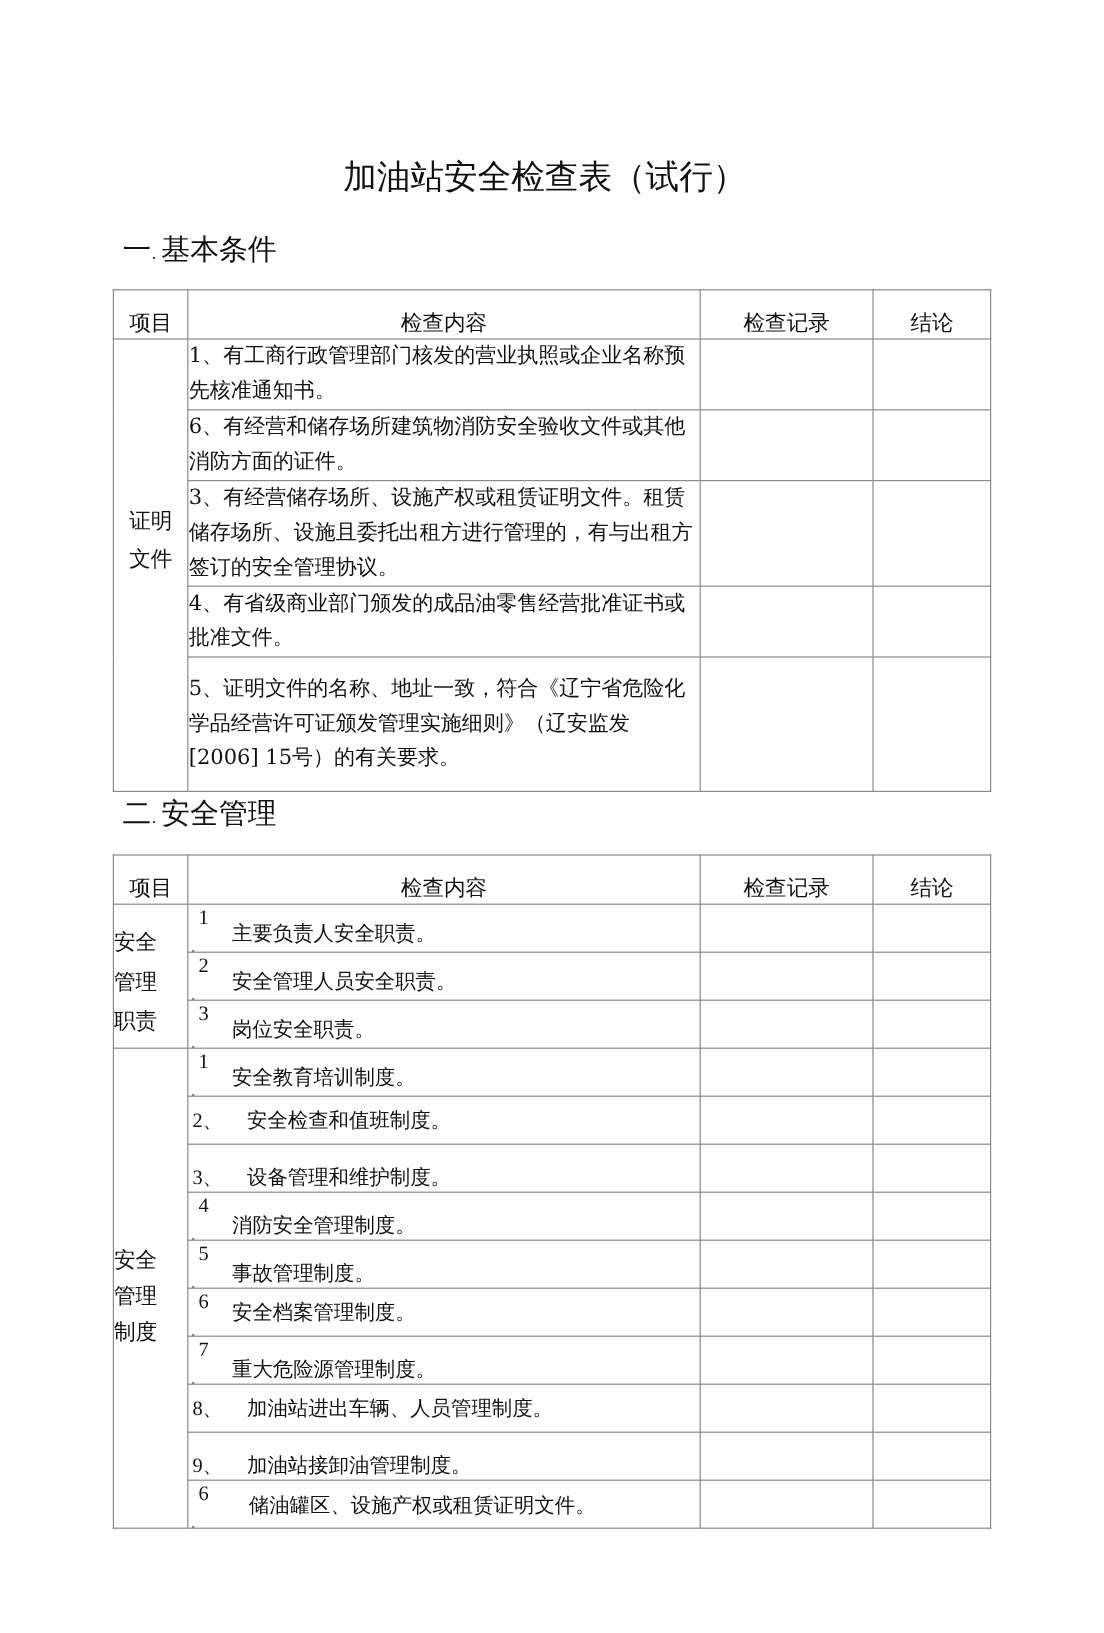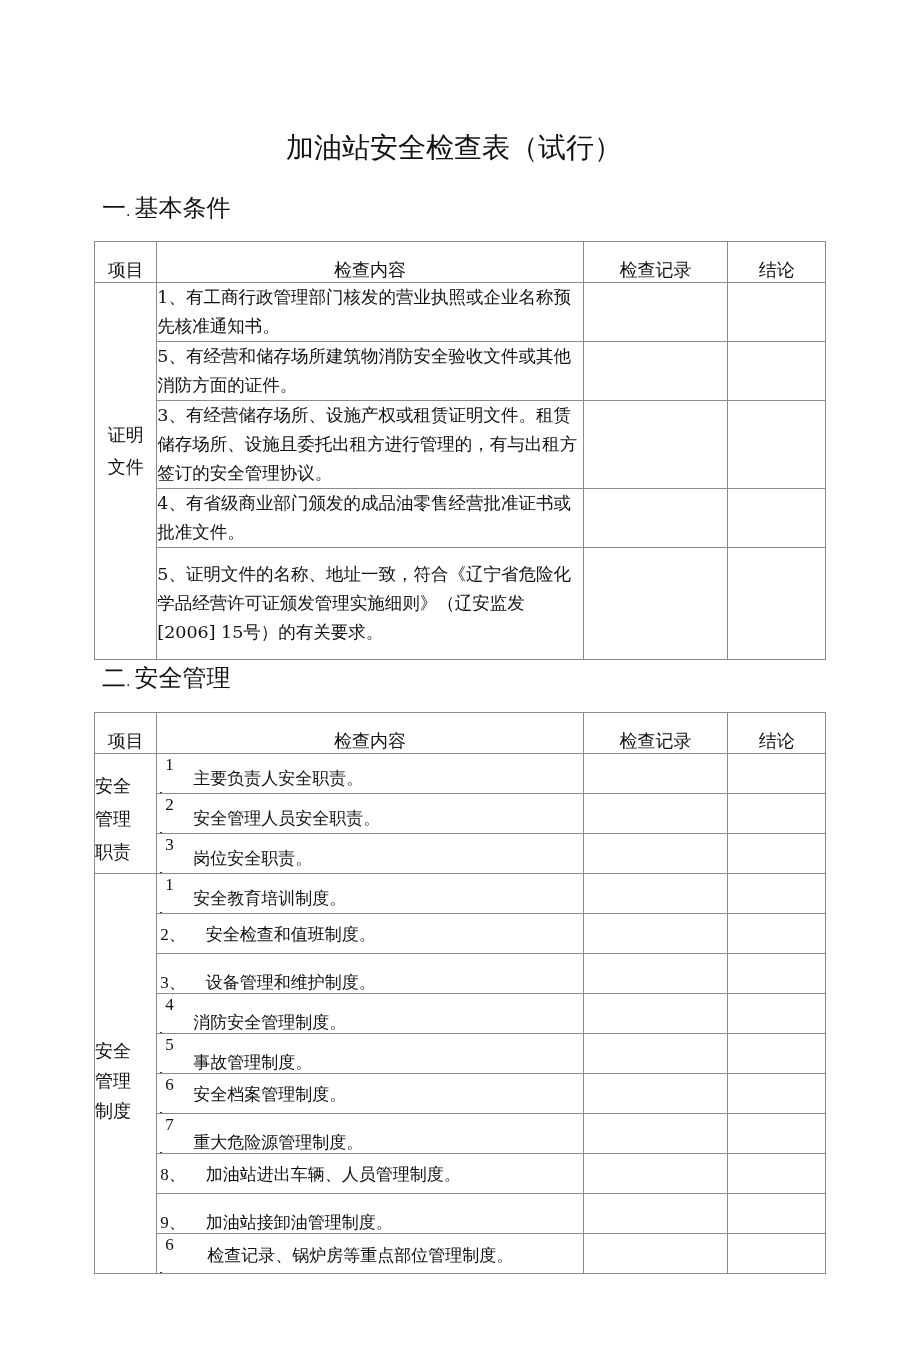--- a/index.html
+++ b/index.html
@@ -95,21 +95,21 @@
       <div style="margin-top:-54px;">
         <div>证明</div>
         <div>文件</div>
       </div>
     </td>
     <td class="content">1、有工商行政管理部门核发的营业执照或企业名称预先核准通知书。</td>
     <td class="blank"></td>
     <td class="blank"></td>
   </tr>
   <tr style="height:59px;">
-    <td class="content">5、有经营和储存场所建筑物消防安全验收文件或其他消防方面的证件。</td>
+    <td class="content">6、有经营和储存场所建筑物消防安全验收文件或其他消防方面的证件。</td>
     <td class="blank"></td>
     <td class="blank"></td>
   </tr>
   <tr style="height:79px;">
     <td class="content">3、有经营储存场所、设施产权或租赁证明文件。租赁储存场所、设施且委托出租方进行管理的，有与出租方签订的安全管理协议。</td>
     <td class="blank"></td>
     <td class="blank"></td>
   </tr>
   <tr style="height:59px;">
     <td class="content">4、有省级商业部门颁发的成品油零售经营批准证书或批准文件。</td>
@@ -252,20 +252,20 @@
   <tr>
     <td class="content2">
       <span class="inline-row low"><span class="n">9、</span><span class="t">加油站接卸油管理制度。</span></span>
     </td>
     <td></td>
     <td></td>
   </tr>
   <tr>
     <td class="content2">
       <span class="num-sup">6</span>
-      <span class="txt-sup txt-10">检查记录、锅炉房等重点部位管理制度。</span>
+      <span class="txt-sup txt-10">储油罐区、设施产权或租赁证明文件。</span>
       <span class="num-dot"></span>
     </td>
     <td></td>
     <td></td>
   </tr>
 </tbody>
   </table>
 
 </body></html>

